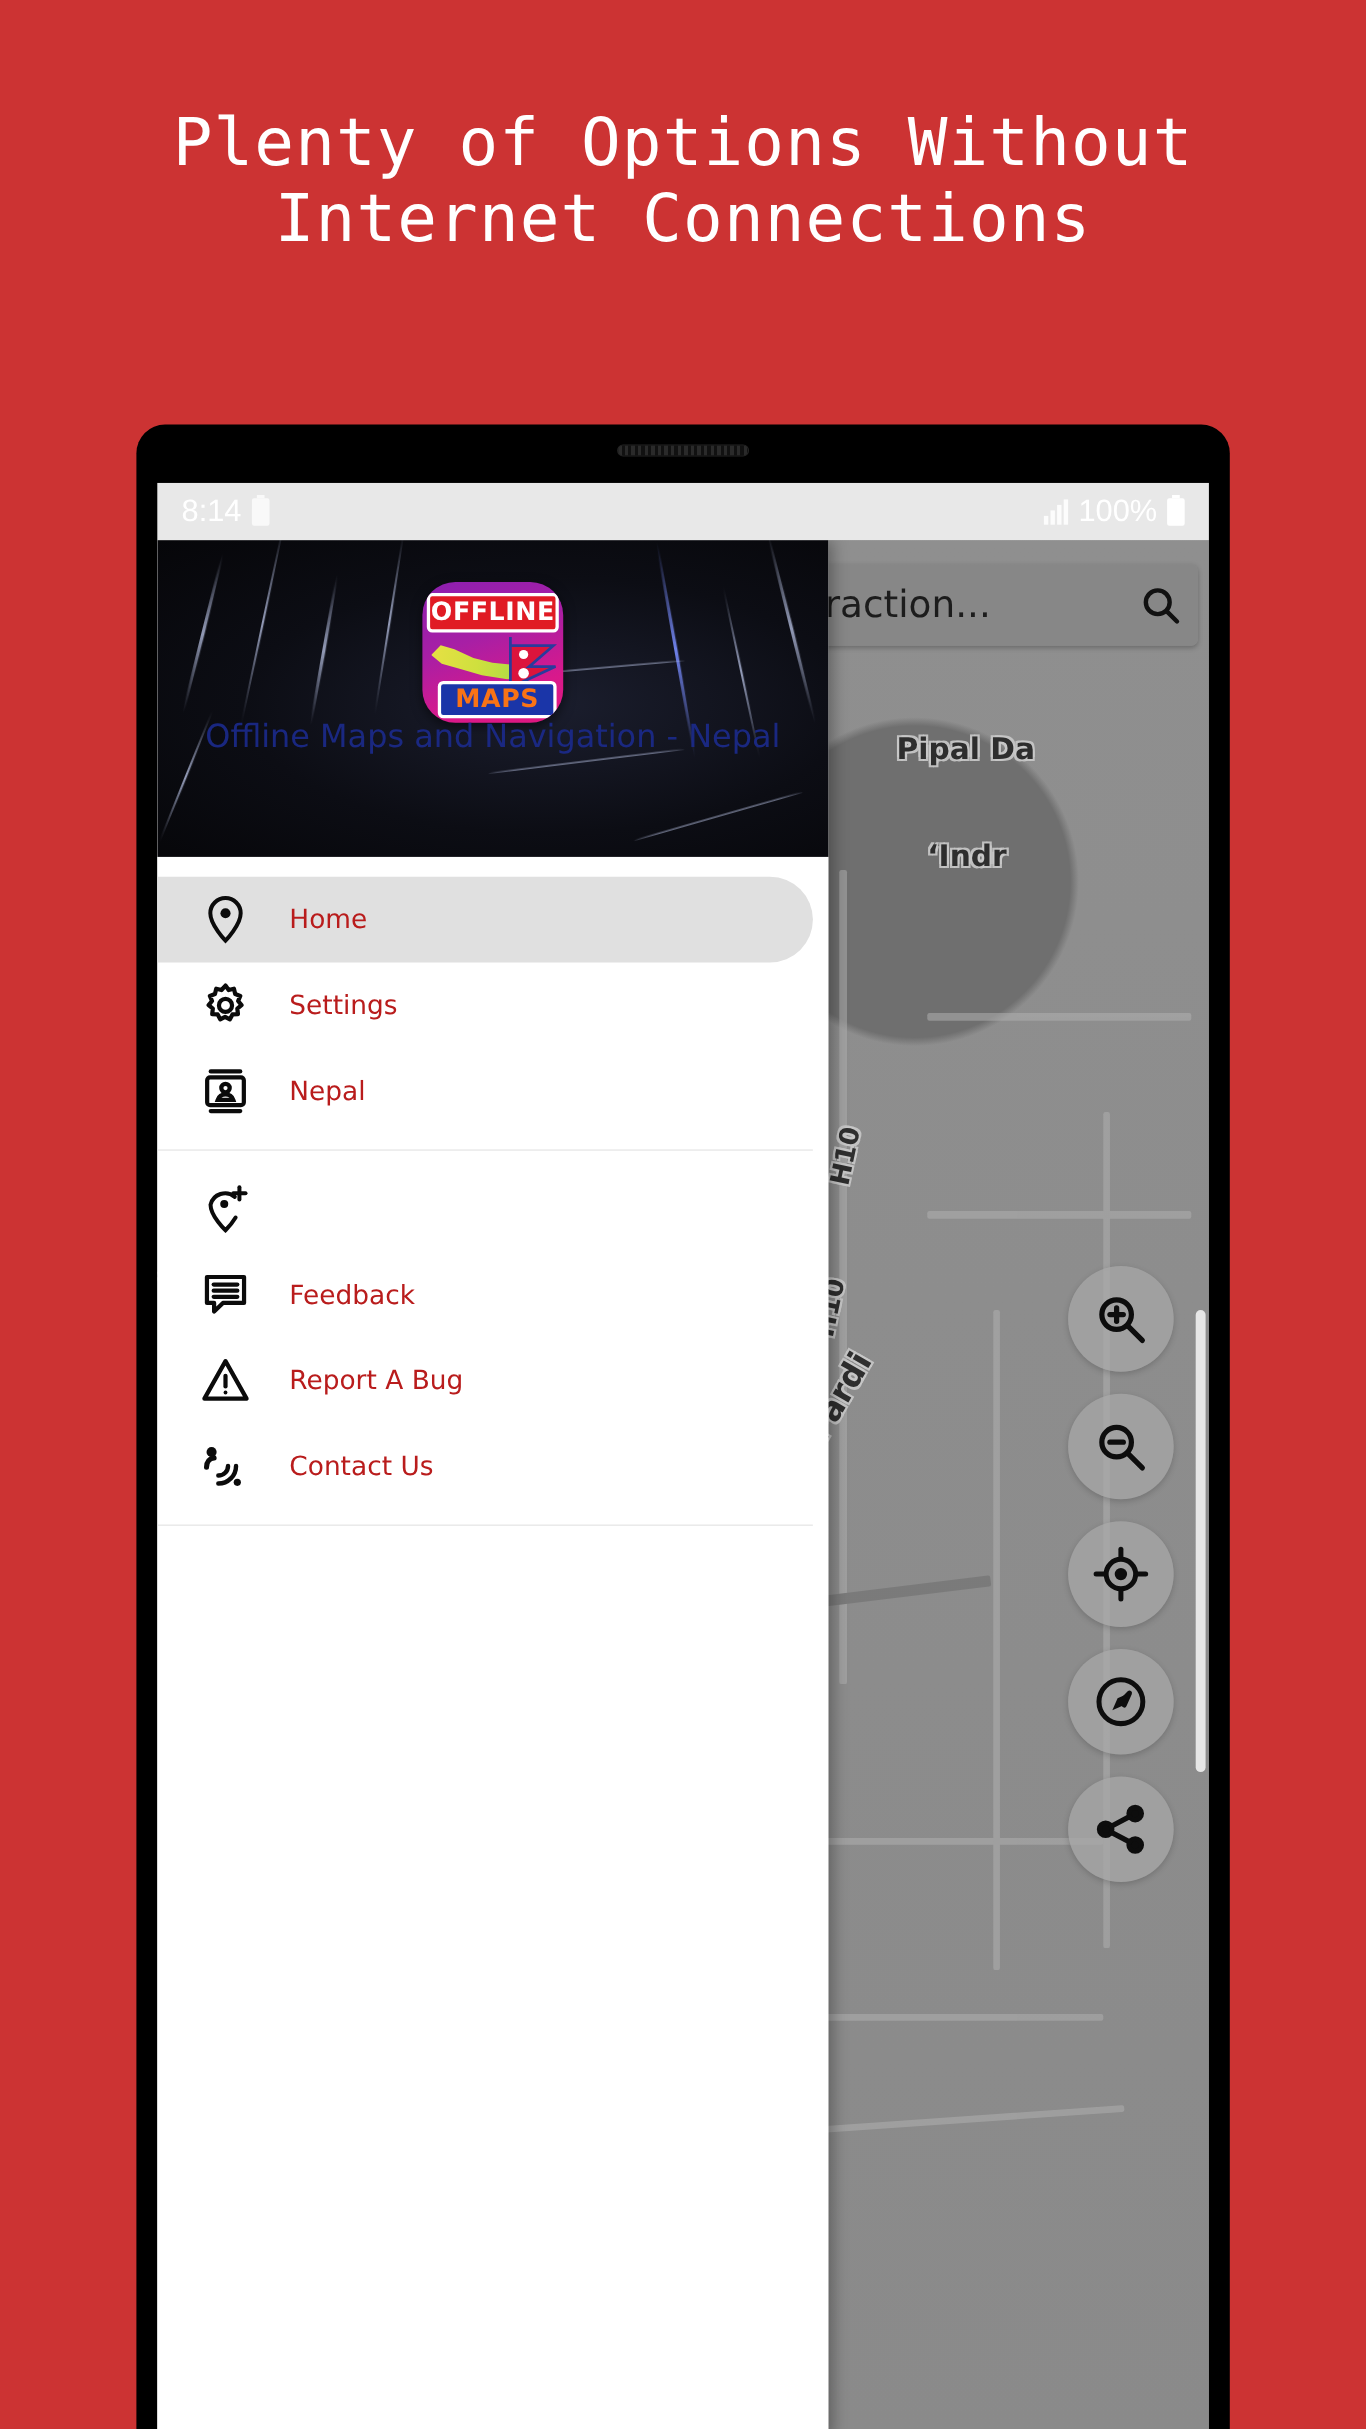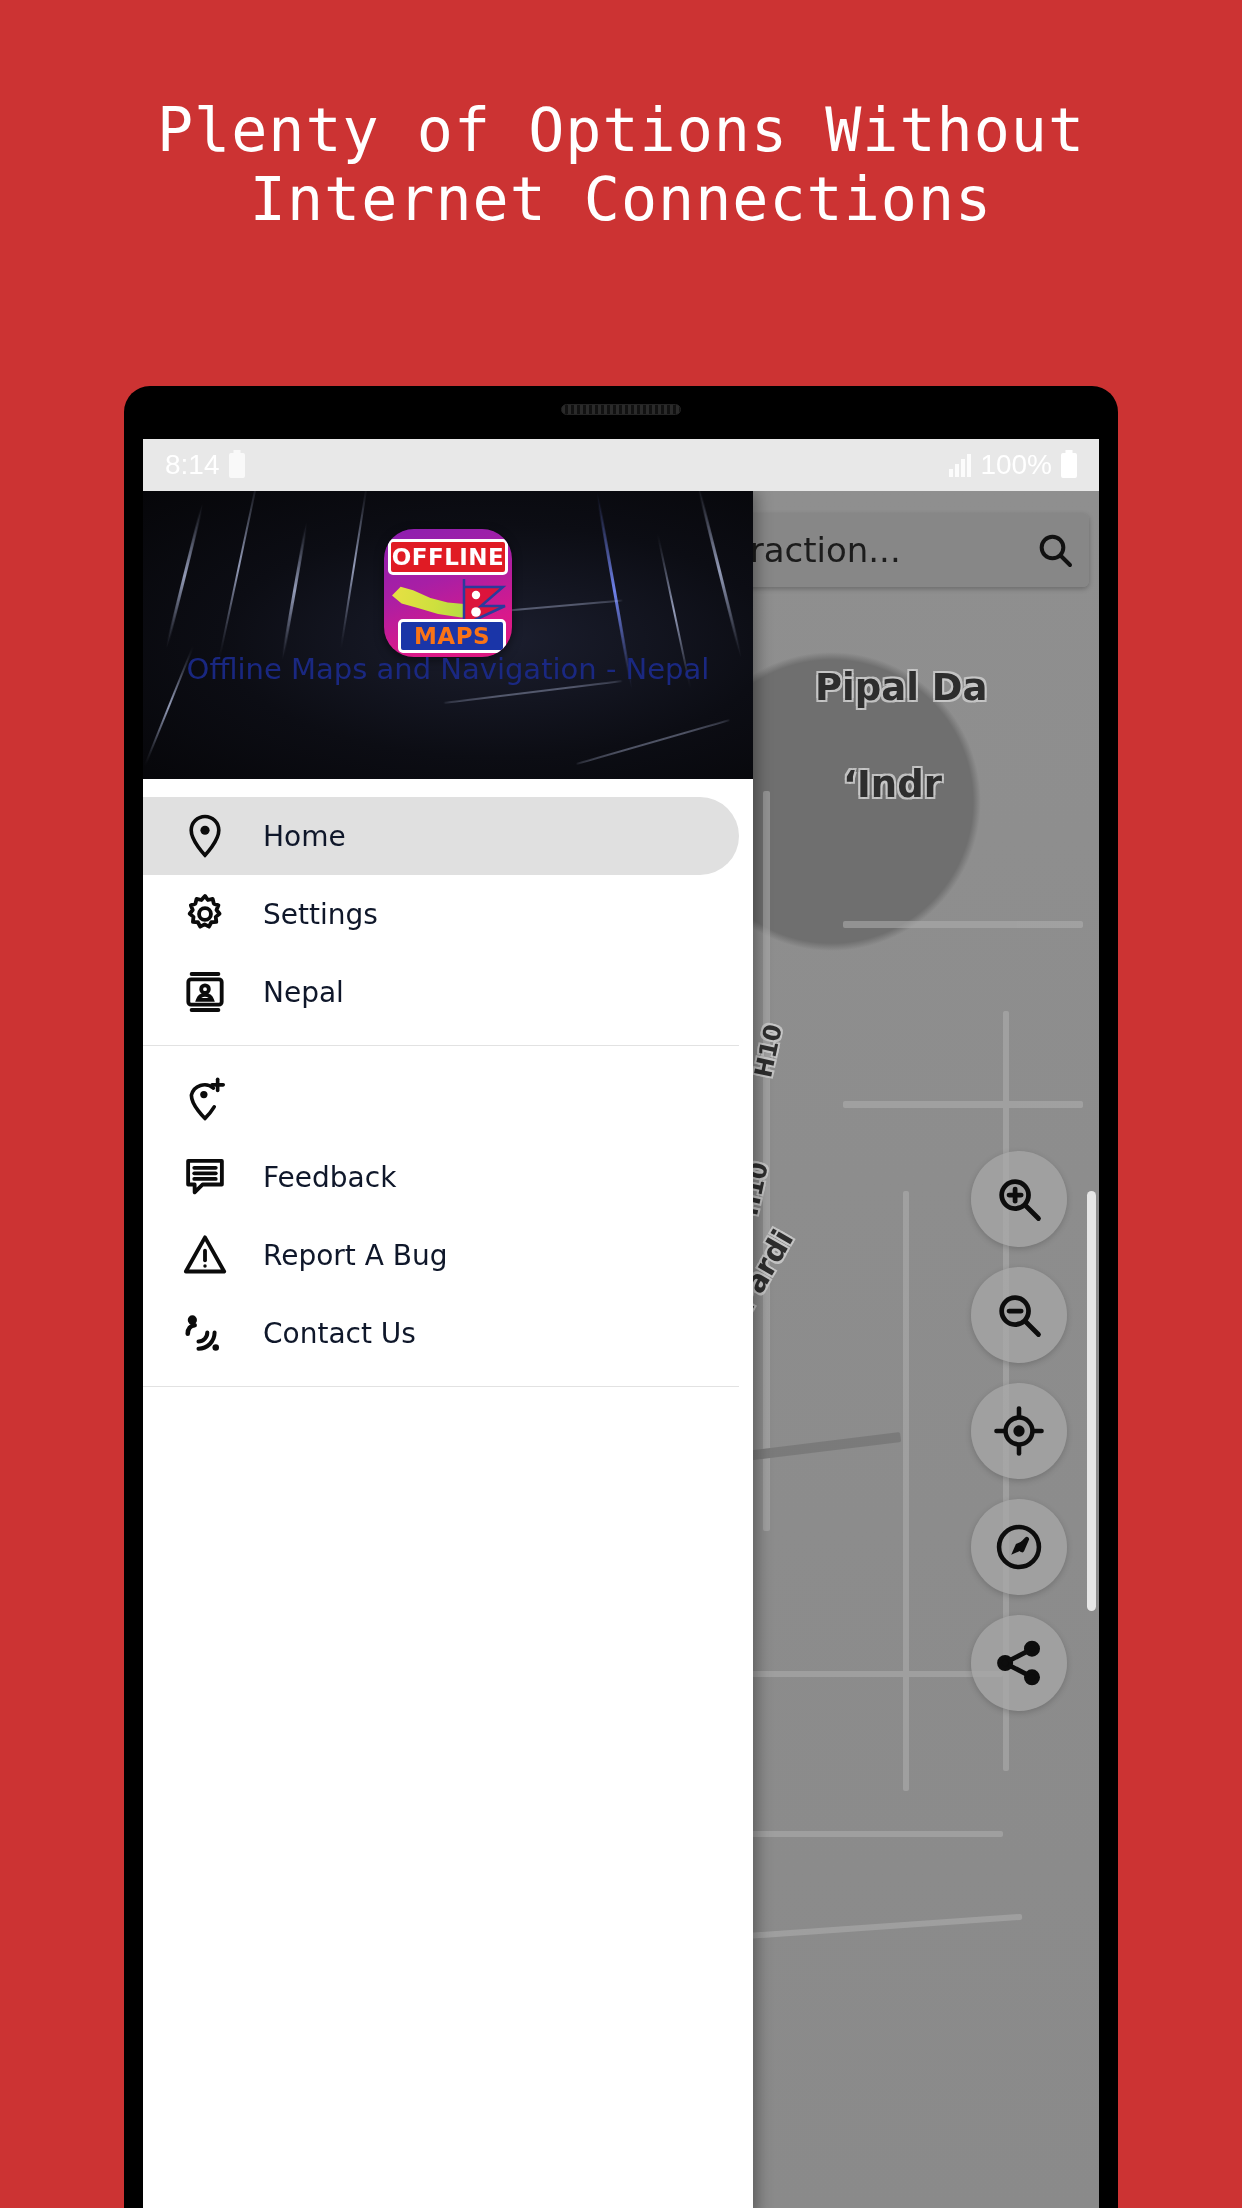--- a/index.html
+++ b/index.html
@@ -148,21 +148,21 @@
     position: absolute;
     background: #b0b0b0;
     border-radius: 2px;
   }
   .streets span.dark { background: #6d6d6d; }
 
   .map-label {
     position: absolute;
     color: #2e2e2e;
     font-family: "DejaVu Sans", sans-serif;
-    font-size: 37px;
+    font-size: 27px;
     font-weight: 600;
     text-shadow:
       -2px -2px 0 rgba(200,200,200,.9),
       2px -2px 0 rgba(200,200,200,.9),
       -2px 2px 0 rgba(200,200,200,.9),
       2px 2px 0 rgba(200,200,200,.9);
     white-space: nowrap;
     pointer-events: none;
   }
   .map-label.hw {
@@ -356,22 +356,22 @@
   .menu-ic {
     flex: 0 0 auto;
     width: 48px; height: 48px;
     display: flex;
     align-items: center;
     justify-content: center;
   }
   .menu-ic svg { width: 46px; height: 46px; }
   .menu-label {
     font-family: "DejaVu Sans", sans-serif;
-    font-size: 28px;
-    color: #0f172a;
+    font-size: 24px;
+    color: #b91c1c;
     font-weight: 400;
   }
 </style>
 </head>
 <body style="background: rgb(204, 51, 51);">
 
 <div class="promo-title">Plenty of Options Without
 Internet Connections</div>
 
 <div class="phone">

